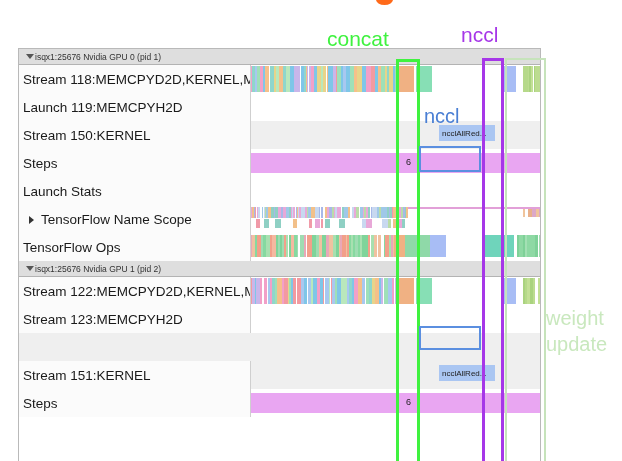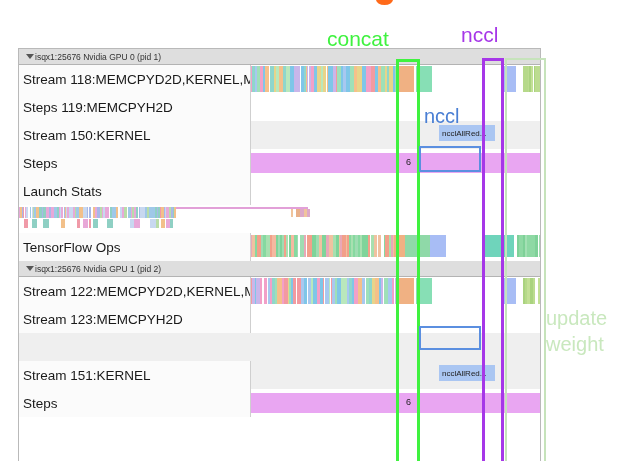--- a/index.html
+++ b/index.html
@@ -163,21 +163,21 @@
               <div class="bar" style="left: 276.6px; top: 1px; width: 1.6px; height: 26px; background: rgb(188, 220, 144);"></div>
               <div class="bar" style="left: 278.2px; top: 1px; width: 2.1px; height: 26px; background: rgb(170, 211, 127);"></div>
               <div class="bar" style="left: 280.3px; top: 1px; width: 2.2px; height: 26px; background: rgb(195, 224, 150);"></div>
               <div class="bar" style="left: 282.5px; top: 1px; width: 1.7px; height: 26px; background: rgb(170, 211, 127);"></div>
               <div class="bar" style="left: 284.1px; top: 1px; width: 3.1px; height: 26px; background: rgb(188, 220, 144);"></div>
               <div class="bar" style="left: 287.2px; top: 1px; width: 2.4px; height: 26px; background: rgb(188, 220, 144);"></div>
             </div>
           </div>
           <div class="row">
             <div class="lbl">
-              <span>Steps 119:MEMCPYH2D</span>
+              <span>Launch 119:MEMCPYH2D</span>
             </div>
             <div class="track"></div>
           </div>
           <div class="row">
             <div class="lbl">
               <span>Stream 150:KERNEL</span>
             </div>
             <div class="track alt">
               <div class="nccl-chip" style="left: 188px; top: 4px; width: 56px; height: 16px;">
                 <span>ncclAllRed...</span>
@@ -192,20 +192,24 @@
               <div class="bar" style="left: 0px; top: 4px; width: 289px; height: 20px; background: rgb(233, 166, 242);"></div>
               <div class="bar-label" style="left: 155px; top: 8px;">6</div>
             </div>
           </div>
           <div class="row">
             <div class="lbl">
               <span>Launch Stats</span>
             </div>
           </div>
           <div class="row">
+            <div class="lbl indent">
+              <span class="arrow"></span>
+              <span>TensorFlow Name Scope</span>
+            </div>
             <div class="track">
               <div class="bar" style="left: 0px; top: 2px; width: 1px; height: 11px; background: rgb(232, 168, 216);"></div>
               <div class="bar" style="left: 1px; top: 2px; width: 1.9px; height: 11px; background: rgb(242, 192, 138);"></div>
               <div class="bar" style="left: 2.9px; top: 2px; width: 1.4px; height: 11px; background: rgb(168, 184, 232);"></div>
               <div class="bar" style="left: 4.3px; top: 2px; width: 1.2px; height: 11px; background: rgb(240, 154, 168);"></div>
               <div class="bar" style="left: 5.5px; top: 2px; width: 1.3px; height: 11px; background: rgb(232, 168, 216);"></div>
               <div class="bar" style="left: 6.9px; top: 2px; width: 2px; height: 11px; background: rgb(200, 216, 240);"></div>
               <div class="bar" style="left: 10.8px; top: 2px; width: 1.6px; height: 11px; background: rgb(159, 200, 232);"></div>
               <div class="bar" style="left: 12.5px; top: 2px; width: 1.1px; height: 11px; background: rgb(200, 216, 240);"></div>
               <div class="bar" style="left: 13.5px; top: 2px; width: 1.1px; height: 11px; background: rgb(185, 220, 168);"></div>
@@ -488,17 +492,17 @@
   <div id="box-split" class="anno-box"></div>
   <div id="box-nccl" class="anno-box"></div>
   <div id="box-nccl2" class="anno-box"></div>
 
   <div id="anno-orange-dot"></div>
 
   <div id="anno-concat" class="anno-label">concat</div>
   <div id="anno-split" class="anno-label">nccl</div>
   <div id="anno-nccl" class="anno-label">nccl</div>
   <div id="anno-weight" class="anno-label">
+    <div>weight</div>
     <div>update</div>
-    <div>weight</div>
   </div>
 
 </div>
 
 </body></html>

